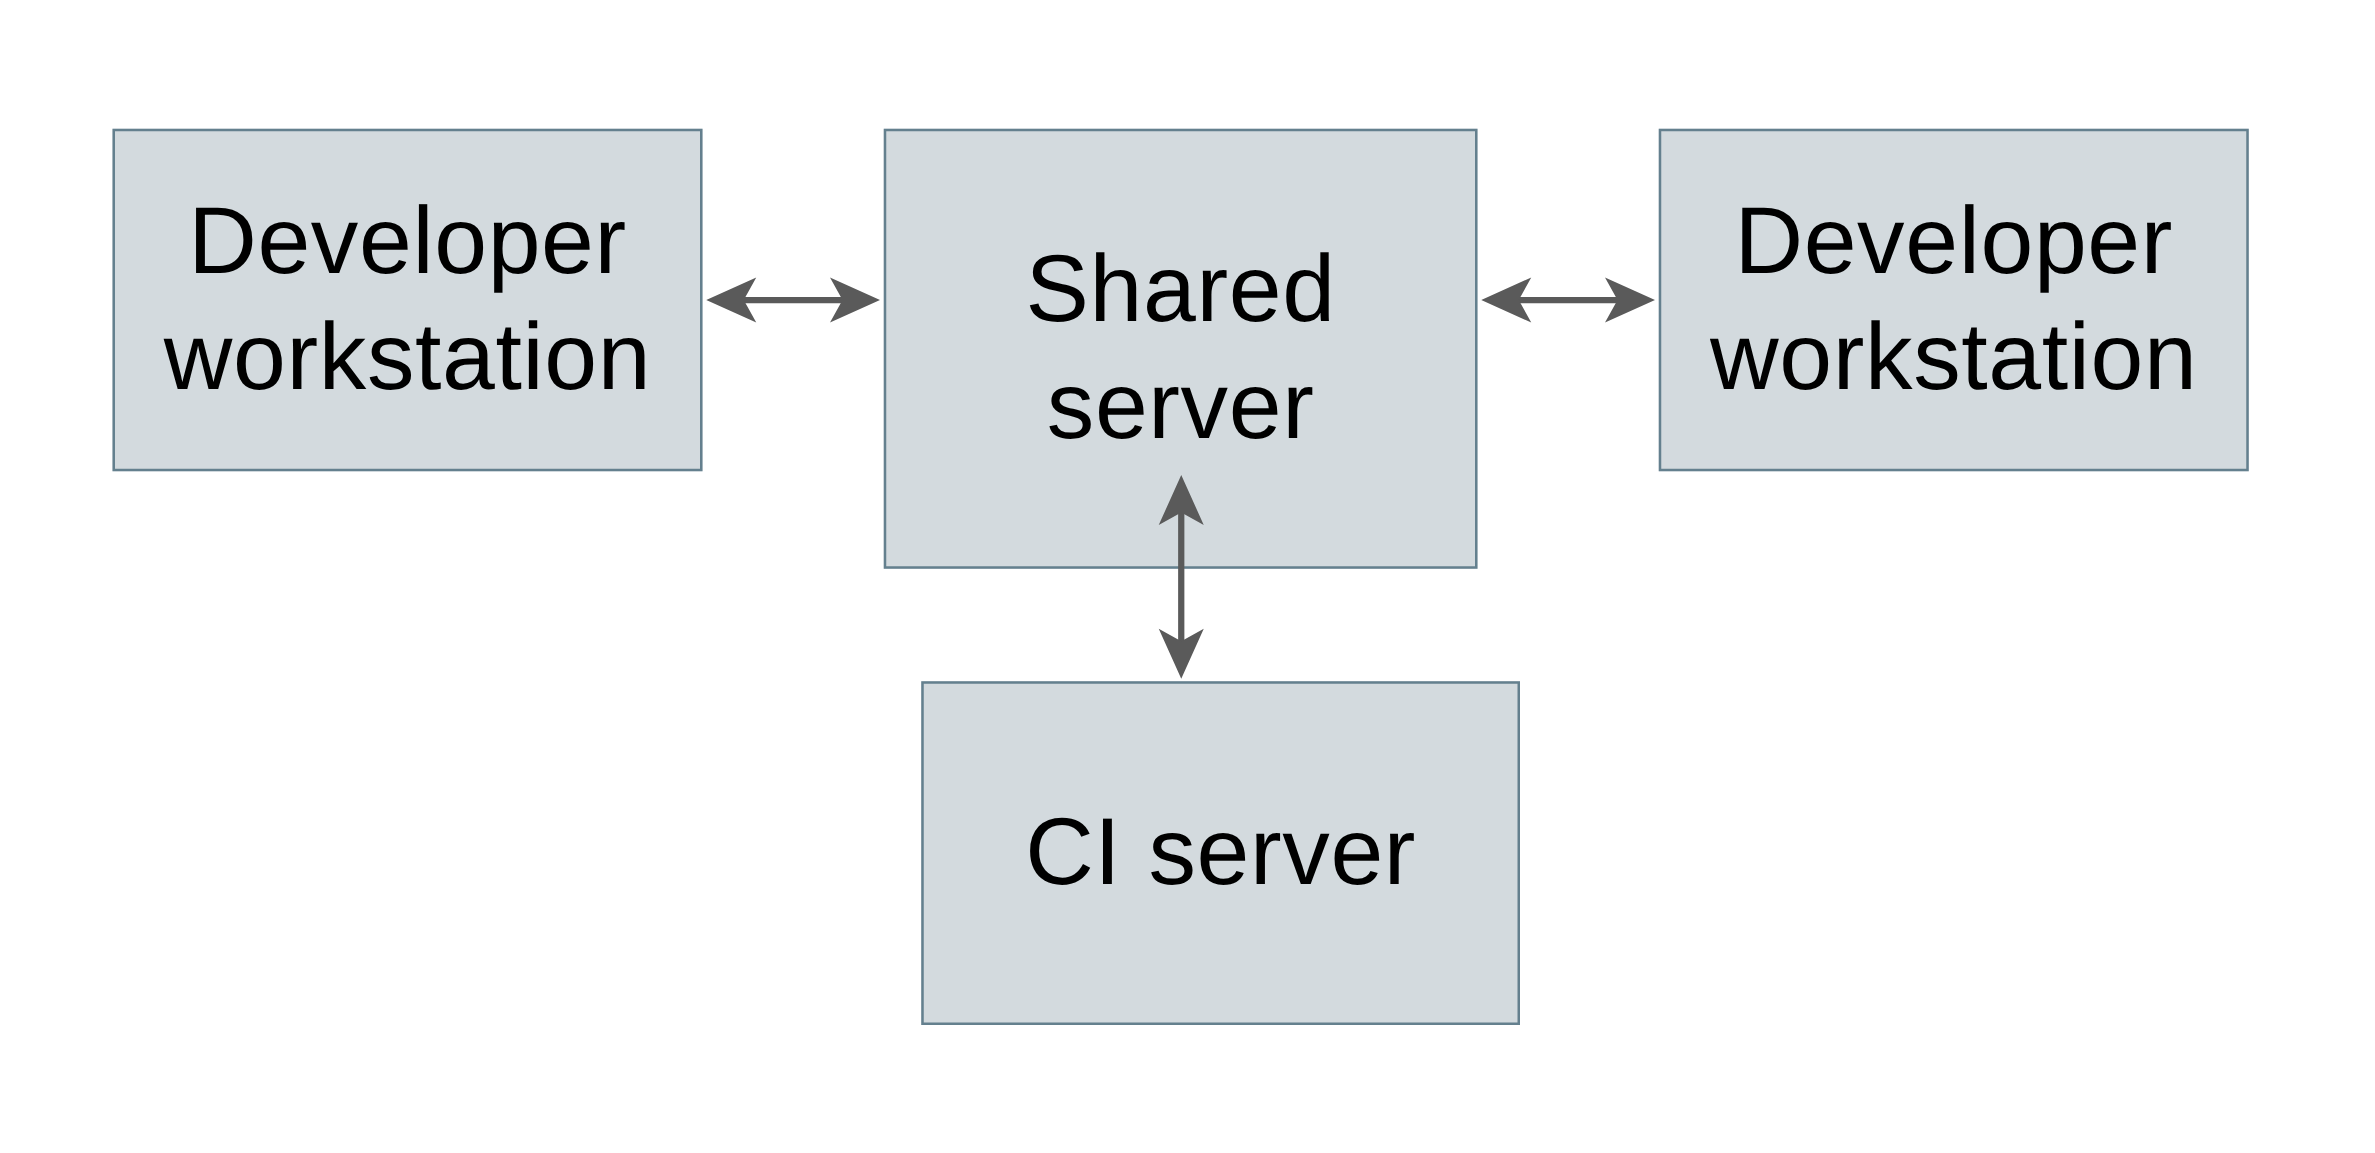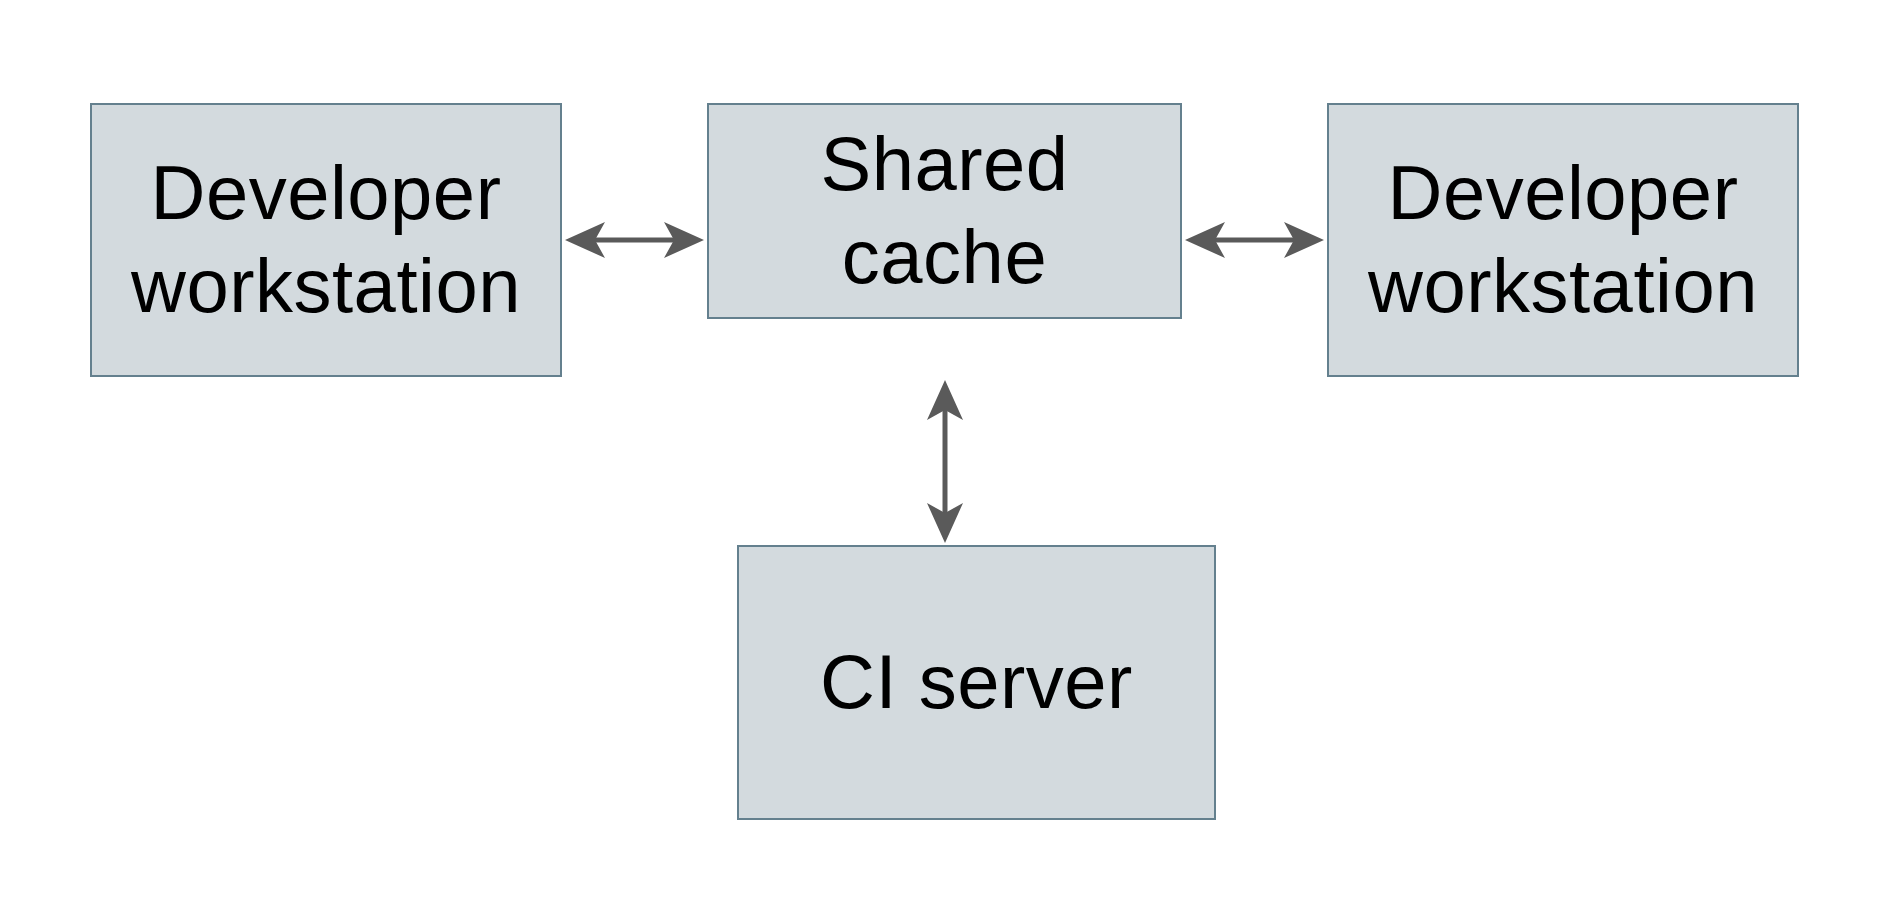--- a/index.html
+++ b/index.html
@@ -24,21 +24,21 @@
     flex-direction: column;
     align-items: center;
     justify-content: center;
     text-align: center;
     color: var(--text-color, #000000);
     font-size: 76px;
     line-height: 1.22;
     letter-spacing: 0.5px;
   }
   #node-developer-workstation-left  { left: 90px;   top: 103px; width: 472px; height: 274px; }
-  #node-shared-cache                { left: 707px;  top: 103px; width: 475px; height: 216px; }
+  #node-shared-cache                { left: 707px;  top: 103px; width: 475px; height: 352px; }
   #node-developer-workstation-right { left: 1327px; top: 103px; width: 472px; height: 274px; }
   #node-ci-server                   { left: 737px;  top: 545px; width: 479px; height: 275px; }
   .edges-layer {
     position: absolute;
     left: 0;
     top: 0;
     width: 1900px;
     height: 922px;
     pointer-events: none;
   }
@@ -57,21 +57,21 @@
 
 <div id="canvas" style="--background: #ffffff; --node-fill: #d3dade; --node-border: #64808e; --arrow-color: #5a5a5a; --text-color: #000000;">
 
   <div class="node" id="node-developer-workstation-left">
     <span>Developer</span>
     <span>workstation</span>
   </div>
 
   <div class="node" id="node-shared-cache">
     <span>Shared</span>
-    <span>cache</span>
+    <span>server</span>
   </div>
 
   <div class="node" id="node-developer-workstation-right">
     <span>Developer</span>
     <span>workstation</span>
   </div>
 
   <div class="node" id="node-ci-server">
     <span>CI server</span>
   </div>

